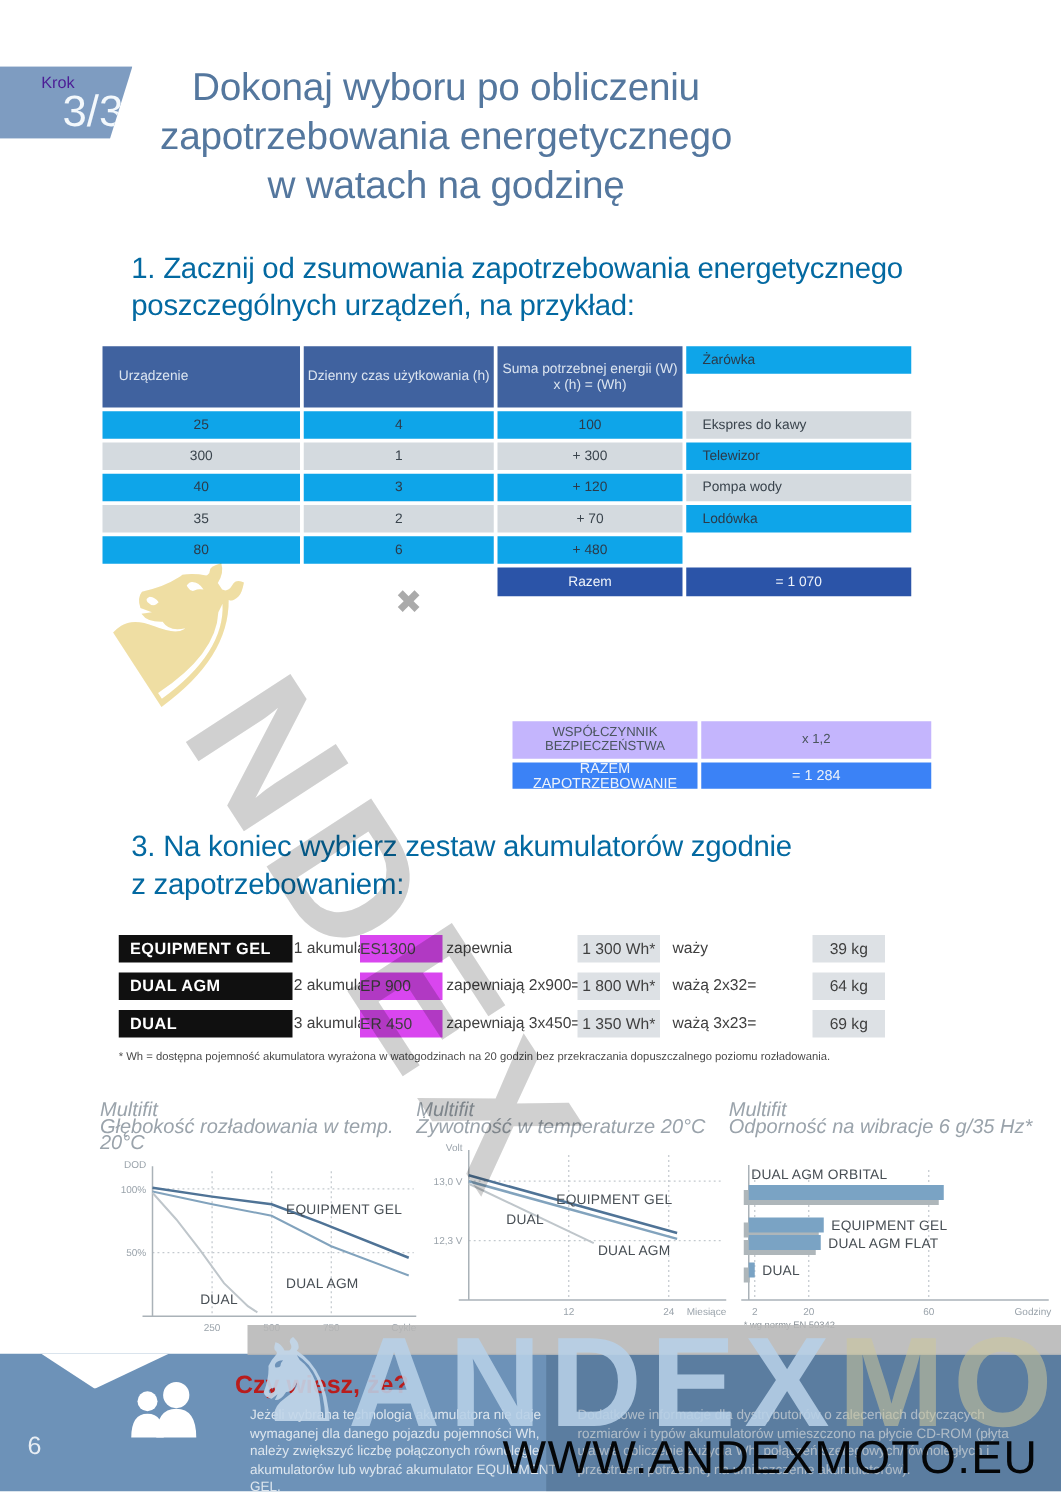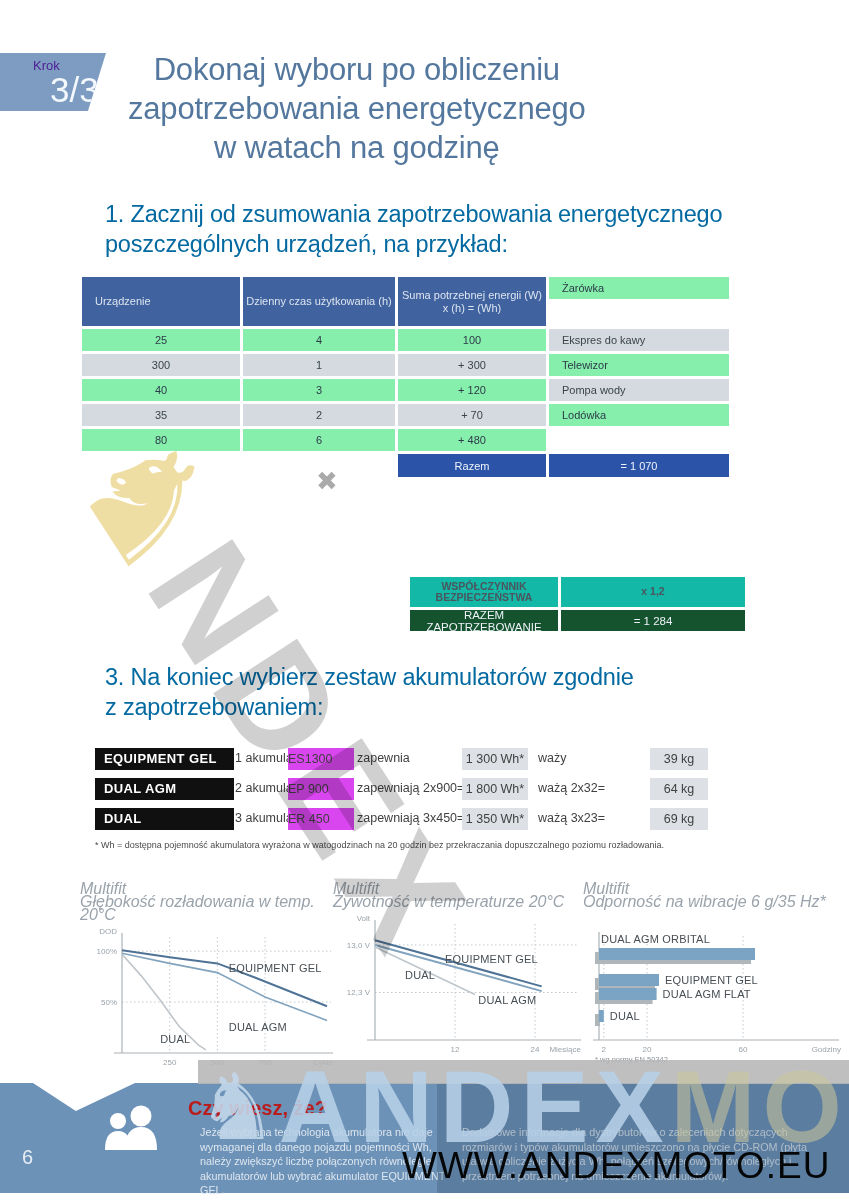--- a/index.html
+++ b/index.html
@@ -14,29 +14,29 @@
          color:#54779e;margin:0;letter-spacing:-0.2px;text-align:center;}
   .para{position:absolute;left:105px;font-size:23.5px;line-height:29.5px;font-weight:300;color:#0369a1;letter-spacing:-0.2px;}
   .p1{top:200px;} .p2{top:498px;} .p3{top:663px;}
   
   .energy-table{position:absolute;left:82px;top:277px;display:grid;
                 grid-template-columns:158px 152px 148px 180px;gap:3px;}
   .et-cell{display:flex;align-items:center;justify-content:center;text-align:center;font-size:11px;}
   .et-head{background:#40629f;color:#dce5f0;height:49px;font-weight:300;line-height:13px;}
   .et-head.first,.et-cell.first{justify-content:flex-start;text-align:left;padding-left:13px;}
   .et-row{height:22px;color:#2c3a49;font-weight:300;}
-  .et-blue{background:#86efac;} .et-gray{background:#d4dadf;color:#3a444d;}
+  .et-blue{background:#0ea5e9;} .et-gray{background:#d4dadf;color:#3a444d;}
   .et-total{height:23px;background:#2b54a8;color:#eef3fa;font-weight:300;}
   .tot-label{grid-column:3;} .tot-value{grid-column:4;}
   
   .factor-table{position:absolute;left:410px;top:577px;width:335px;}
   .f-row{display:grid;grid-template-columns:148px 184px;gap:3px;margin-bottom:3px;}
   .f-cell{display:flex;align-items:center;justify-content:center;text-align:center;}
-  .f-gray .f-cell{background:#14b8a6;color:#4a555e;height:30px;font-size:10.5px;line-height:11.5px;font-weight:700;}
-  .f-blue .f-cell{background:#14532d;color:#edf2f9;height:21px;font-size:11.5px;font-weight:300;}
+  .f-gray .f-cell{background:#c4b5fd;color:#4a555e;height:30px;font-size:10.5px;line-height:11.5px;font-weight:400;}
+  .f-blue .f-cell{background:#3b82f6;color:#edf2f9;height:21px;font-size:11.5px;font-weight:300;}
   .f-gray .f-label{padding:0 18px;}
   
   .battery-rows{position:absolute;left:95px;top:748px;width:650px;}
   .prod-row{position:relative;height:24px;margin-bottom:6px;font-size:12.5px;color:#3f3f3f;}
   .prod-badge{position:absolute;left:0;top:0;width:130px;height:22px;line-height:22px;background:#101010;
               color:#fff;font-weight:bold;font-size:13px;padding-left:9px;letter-spacing:.4px;}
   .prod-count{position:absolute;left:140px;top:3px;}
   .prod-model{position:absolute;left:193px;top:0;width:66px;height:22px;line-height:22px;text-align:left;background:#d946ef;}
   .prod-provides{position:absolute;left:262px;top:3px;white-space:nowrap;}
   .prod-capacity{position:absolute;left:367px;top:0;width:66px;height:22px;line-height:22px;text-align:center;background:#dde1e5;}

